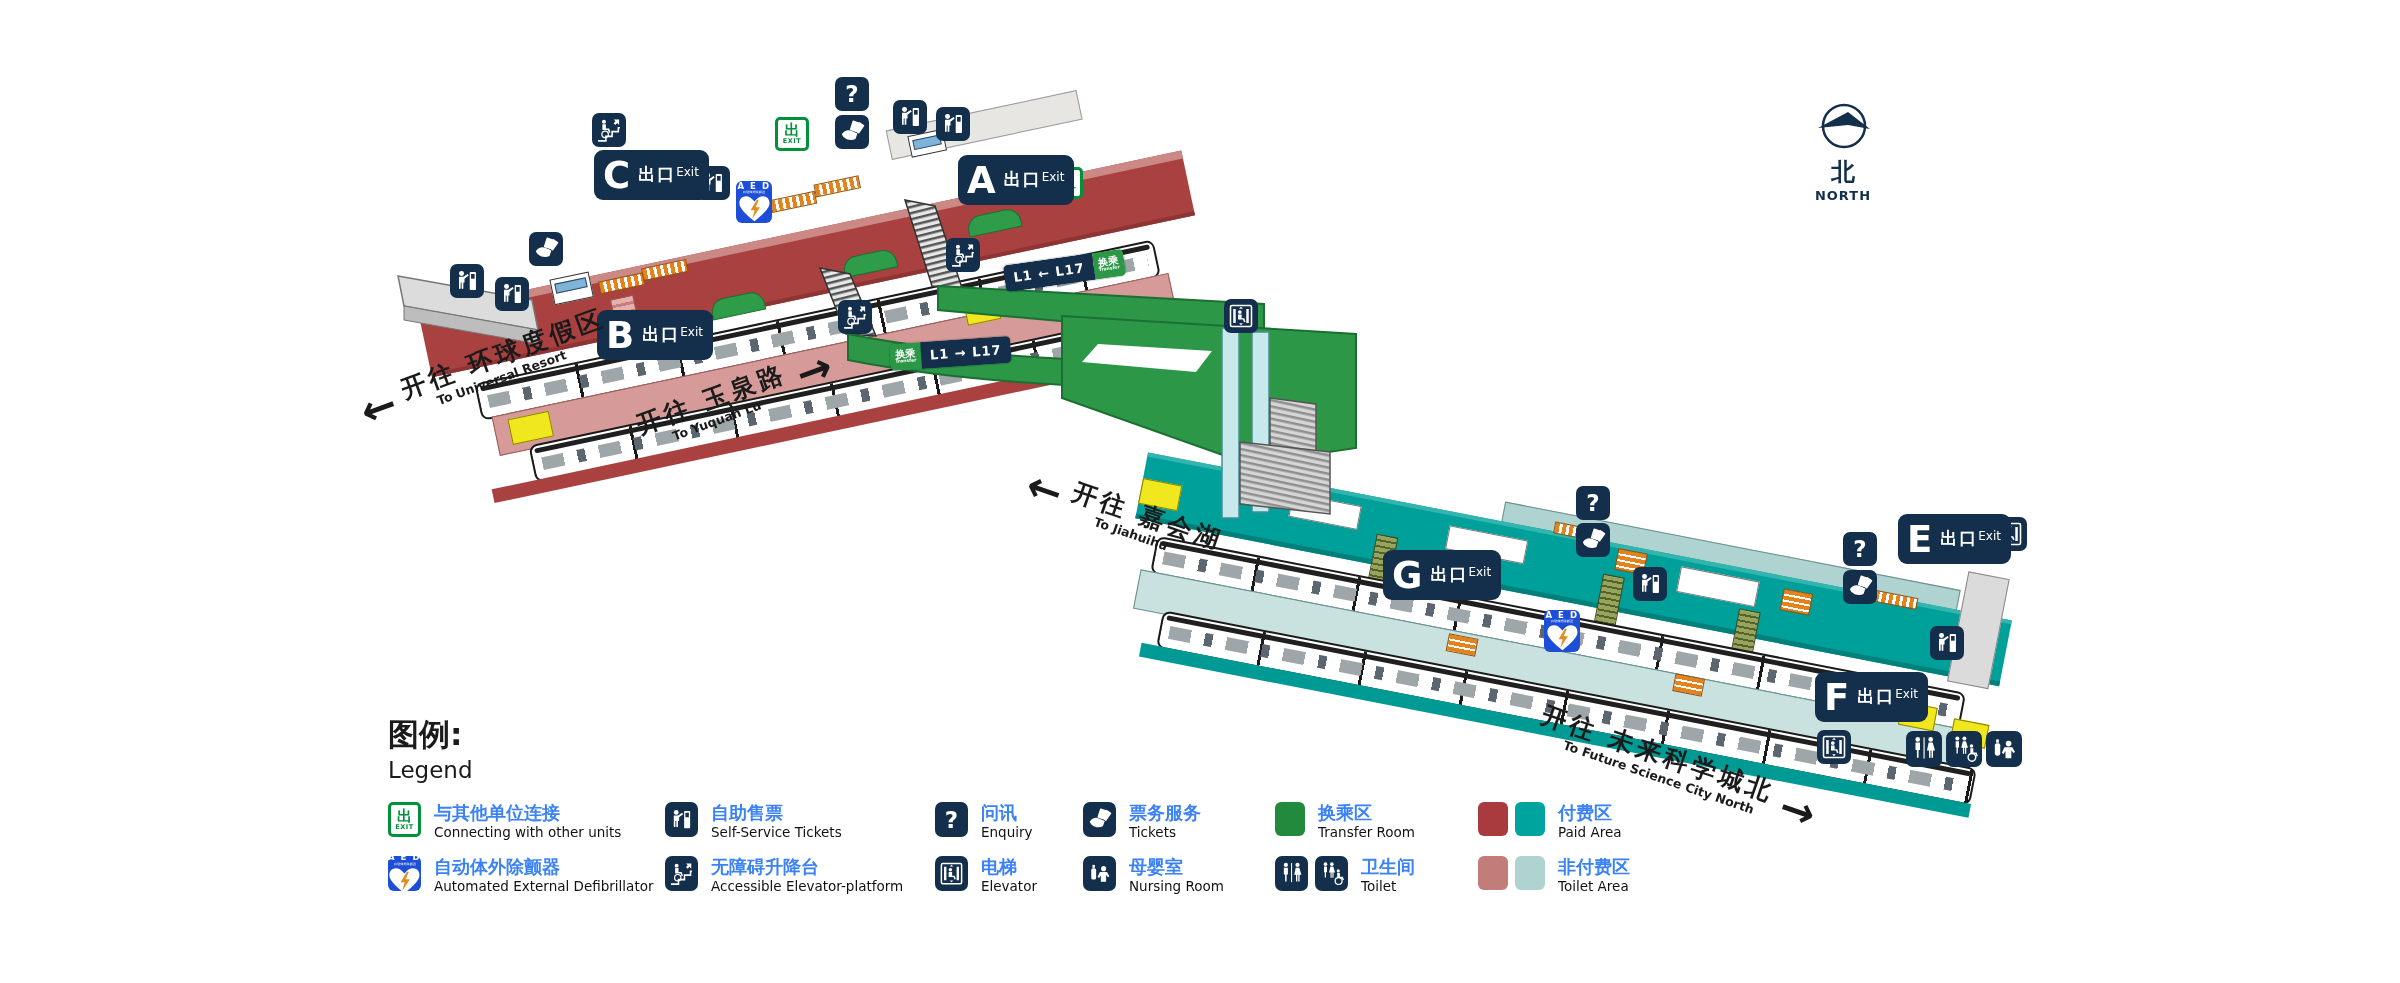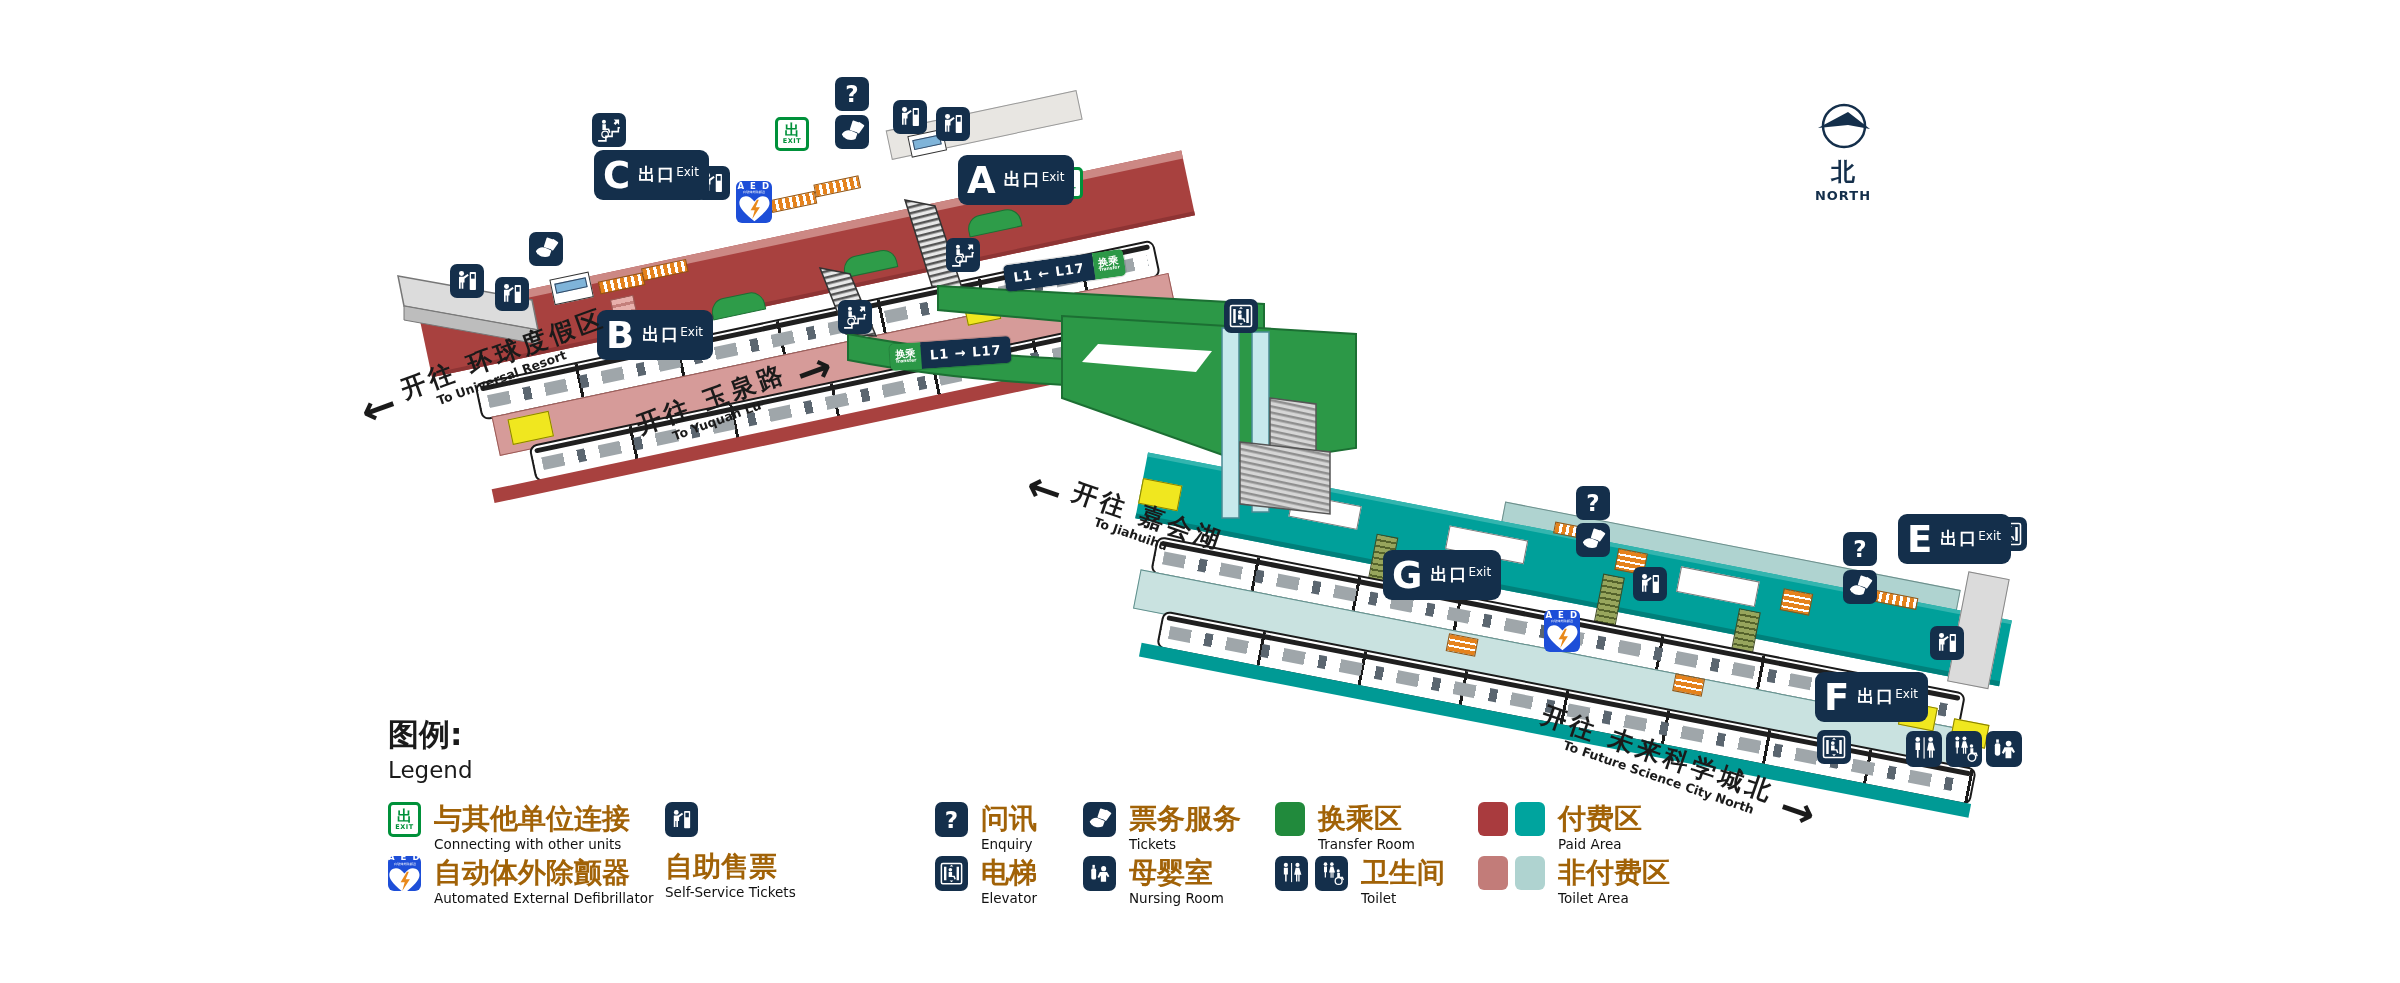--- a/index.html
+++ b/index.html
@@ -88,21 +88,21 @@
 
   
   .lg-title-zh{position:absolute;left:388px;top:714px;font-size:31px;font-weight:bold;z-index:6;}
   .lg-title-en{position:absolute;left:388px;top:757px;font-size:23px;z-index:6;}
   .lg-item{position:absolute;display:flex;align-items:flex-start;gap:13px;z-index:6;}
   .lg-icons{display:flex;gap:7px;}
   .badge.lg{position:static;width:33px;height:35px;flex:none;}
   .badge.lg.aed{width:33px;height:35px;}
   .sq{width:30px;height:34px;border-radius:6px;flex:none;}
   .lg-text{display:flex;flex-direction:column;line-height:1.2;}
-  .lg-zh{font-size:28px;font-weight:bold;color:#a16207;white-space:nowrap;}
+  .lg-zh{font-size:18px;font-weight:bold;color:#3b82f6;white-space:nowrap;}
   .lg-en{font-size:13.5px;color:#111;white-space:nowrap;}
 </style>
 </head>
 <body>
 
 <div id="canvas">
 
   <div id="station-red" class="station">
     <div class="band concourse-red" style="left:5px;top:55px;width:780px;height:54px;"></div>
     <div class="deco gateline" style="left:500px;top:-26px;width:195px;height:30px;"></div>
@@ -531,21 +531,21 @@
             <span class="exg-cn">出</span>
             <span class="exg-en">EXIT</span>
           </span>
         </span>
       </span>
     <span class="lg-text">
         <span class="lg-zh">与其他单位连接</span>
         <span class="lg-en">Connecting with other units</span>
       </span>
   </div>
-  <div class="lg-item" style="left:665px;top:802px;flex-direction:column;">
+  <div class="lg-item" style="left:665px;top:802px;">
     <span class="lg-icons">
         <span class="badge lg">
           <svg viewBox="0 0 36 36">
             <g fill="#fff">
               <circle cx="11" cy="8.5" r="3.2"></circle>
               <path d="M8.6 12.5h4.9l5.2-3.6 1.5 2-5.4 4.1v5h-1.5v8h-2.2v-8H9.9v8H7.7v-15z"></path>
               <rect x="21.5" y="6.5" width="8" height="23" rx="1"></rect>
             </g>
             <rect x="23.2" y="9" width="4.6" height="6" fill="#142F4B"></rect>
           </svg>
@@ -613,20 +613,37 @@
             <svg class="aed-h" viewBox="0 0 24 20">
               <path d="M12 19.2C5.2 13.4 1 9.7 1 5.8 1 3 3.1 1 5.8 1 8 1 9.9 2.4 12 4.8 14.1 2.4 16 1 18.2 1 20.9 1 23 3 23 5.8c0 3.9-4.2 7.6-11 13.4z" fill="#fff"></path>
               <path d="M13.8 3.5l-4.6 7.6h3l-1.8 6.4 5.6-8.6h-3.1l2.3-5.4z" fill="#E8891B"></path>
             </svg>
           </span>
         </span>
       </span>
     <span class="lg-text">
         <span class="lg-zh">自动体外除颤器</span>
         <span class="lg-en">Automated External Defibrillator</span>
+      </span>
+  </div>
+  <div class="lg-item" style="left:665px;top:856px;">
+    <span class="lg-icons">
+        <span class="badge lg">
+          <svg viewBox="0 0 36 36" fill="#fff">
+            <path d="M4 31h9v-6h8v-6h8v-5h3v2.2h-1v5h-8v6h-8v6H4z"></path>
+            <circle cx="11.5" cy="7.5" r="2.6"></circle>
+            <path d="M9.5 10.5h4.5v5.5h4.2l1.8 5-1.9.8-1.5-3.8H9.5z"></path>
+            <circle cx="13" cy="23.5" r="4.2" fill="none" stroke="#fff" stroke-width="1.6"></circle>
+            <path d="M24 4.5h7v7l-2.4-2.4-2.4 2.4-2.2-2.2 2.4-2.4z"></path>
+          </svg>
+        </span>
+      </span>
+    <span class="lg-text">
+        <span class="lg-zh">无障碍升降台</span>
+        <span class="lg-en">Accessible Elevator-platform</span>
       </span>
   </div>
   <div class="lg-item" style="left:935px;top:856px;">
     <span class="lg-icons">
         <span class="badge lg">
           <svg viewBox="0 0 36 36">
             <rect x="4.5" y="4.5" width="27" height="27" rx="2" fill="none" stroke="#fff" stroke-width="2"></rect>
             <rect x="8" y="9" width="3.2" height="18" fill="#fff"></rect>
             <rect x="24.8" y="9" width="3.2" height="18" fill="#fff"></rect>
             <g fill="#fff">

